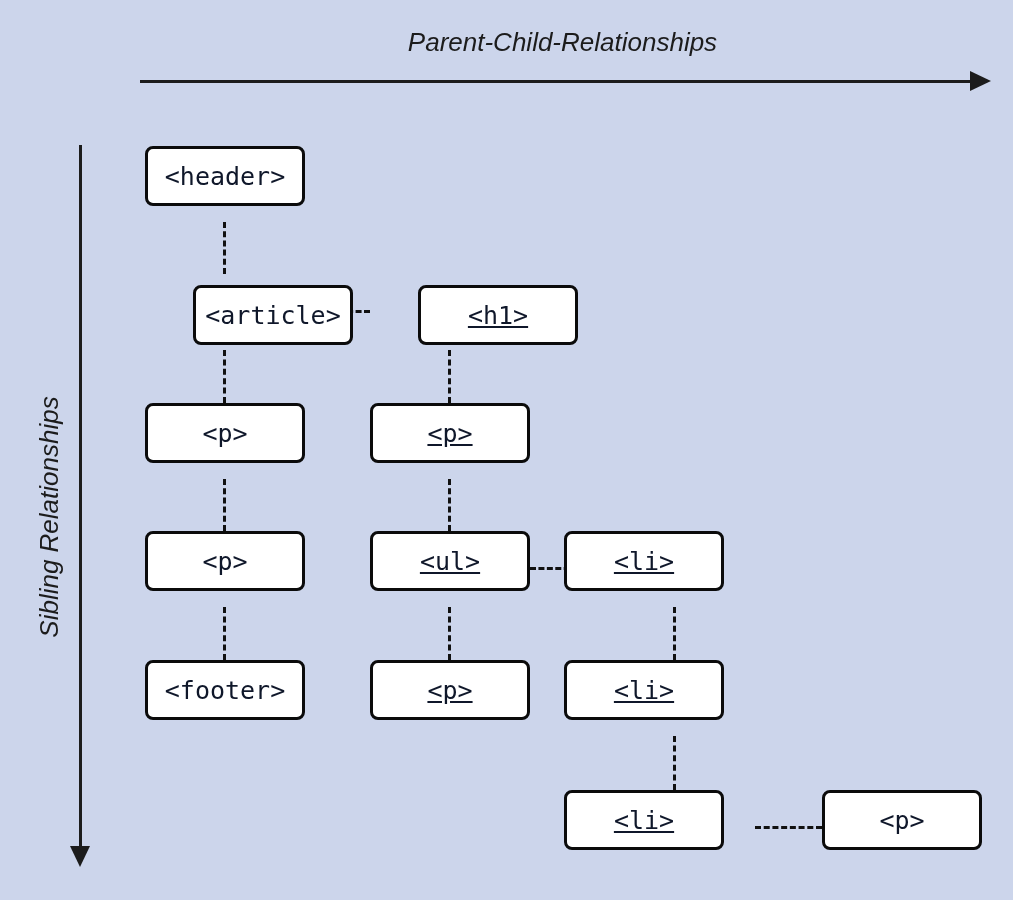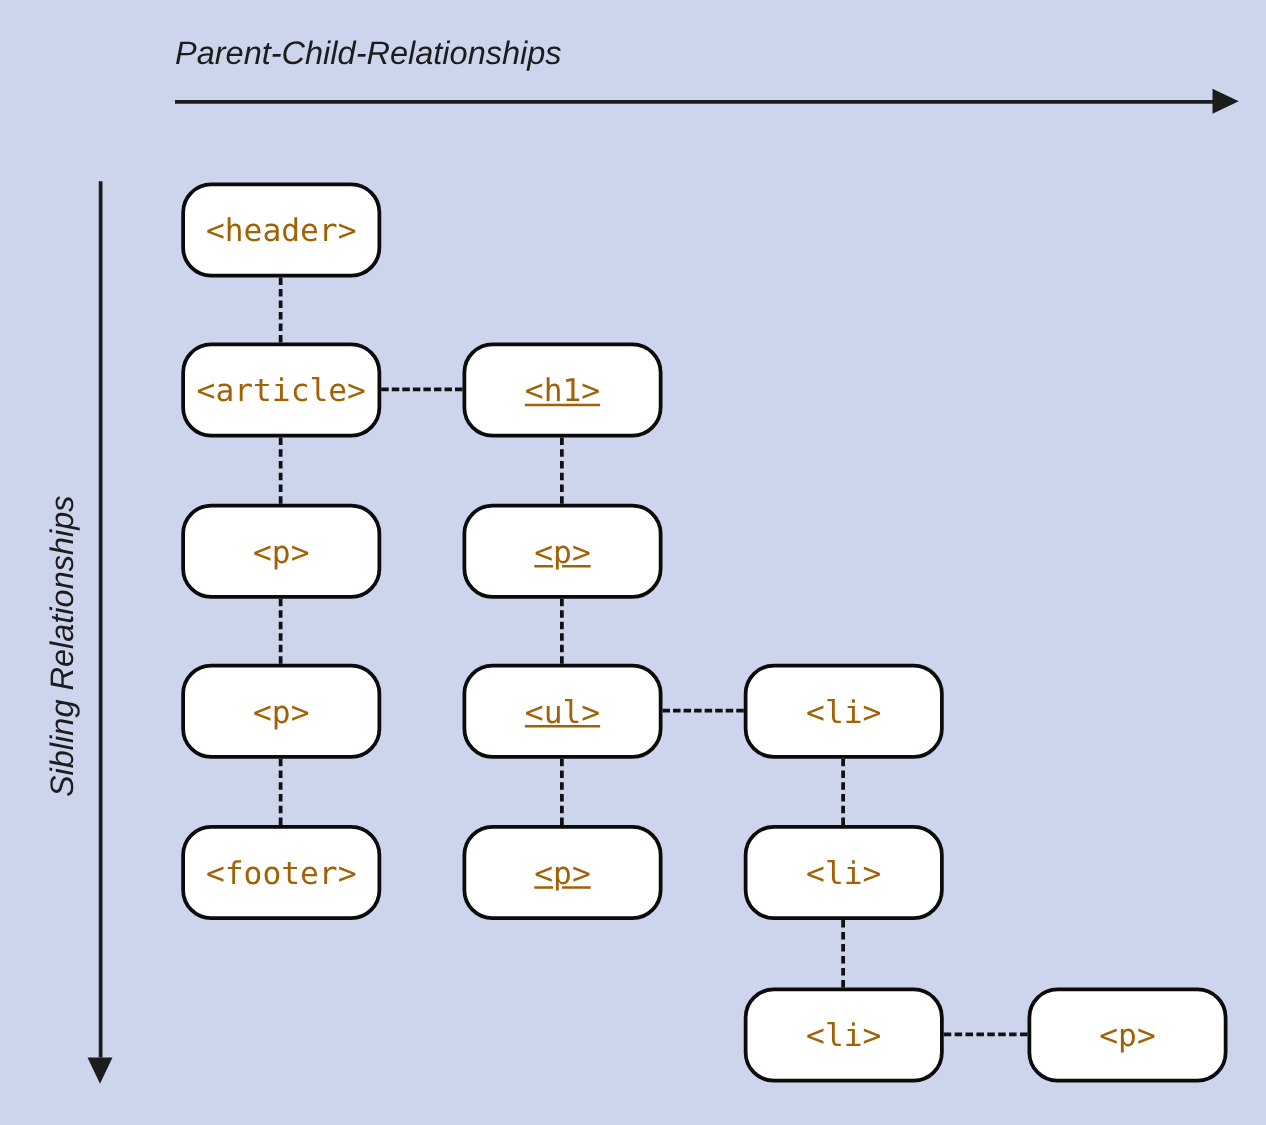--- a/index.html
+++ b/index.html
@@ -15,21 +15,21 @@
   .axis-label {
     position: absolute;
     font-style: italic;
     font-size: 26px;
     color: #1c1c1c;
     font-family: "Liberation Sans", sans-serif;
     letter-spacing: 0px;
   }
   .x-axis-label {
     left: 140px; top: 27px; width: 845px;
-    text-align: left;
+    text-align: center;
   }
   .y-axis-label {
     left: -103px; top: 503px; width: 302px; height: 28px;
     text-align: center;
     transform: rotate(-90deg);
   }
 
   
   .x-axis-line {
     position: absolute; left: 140px; top: 80px;
@@ -50,32 +50,32 @@
     position: absolute; left: 69.5px; top: 846px;
     width: 0; height: 0;
     border-top: 21px solid #1c1c1c;
     border-left: 10.5px solid transparent;
     border-right: 10.5px solid transparent;
   }
 
   
   .node {
     position: absolute;
-    width: 160px; height: 76px;
+    width: 160px; height: 60px;
     box-sizing: border-box;
     background: #ffffff;
     border: 3px solid #0b0b0b;
-    border-radius: 24px;
+    border-radius: 8px;
     display: flex; align-items: center; justify-content: center;
     font-family: "DejaVu Sans Mono", monospace;
     font-size: 25px;
-    color: #a16207;
+    color: #0f172a;
   }
-  .c1 { left: 145px; } .c2 { left: 370px; text-decoration: underline; } .c3 { left: 595px; } .c4 { left: 822px; }
-  .r1 { top: 146px; } .r2 { top: 274px; } .r3 { top: 403px; }
+  .c1 { left: 145px; } .c2 { left: 370px; text-decoration: underline; } .c3 { left: 564px; text-decoration: underline; } .c4 { left: 822px; }
+  .r1 { top: 146px; } .r2 { top: 285px; margin-left: 48px; } .r3 { top: 403px; }
   .r4 { top: 531px; } .r5 { top: 660px; } .r6 { top: 790px; }
 
   
   .conn-v { position: absolute; width: 0; border-left: 3px dashed #111111; }
   .conn-h { position: absolute; height: 0; border-top: 3px dashed #111111; }
 </style>
 </head>
 <body>
 
 <div class="axis-label x-axis-label">Parent-Child-Relationships</div>

